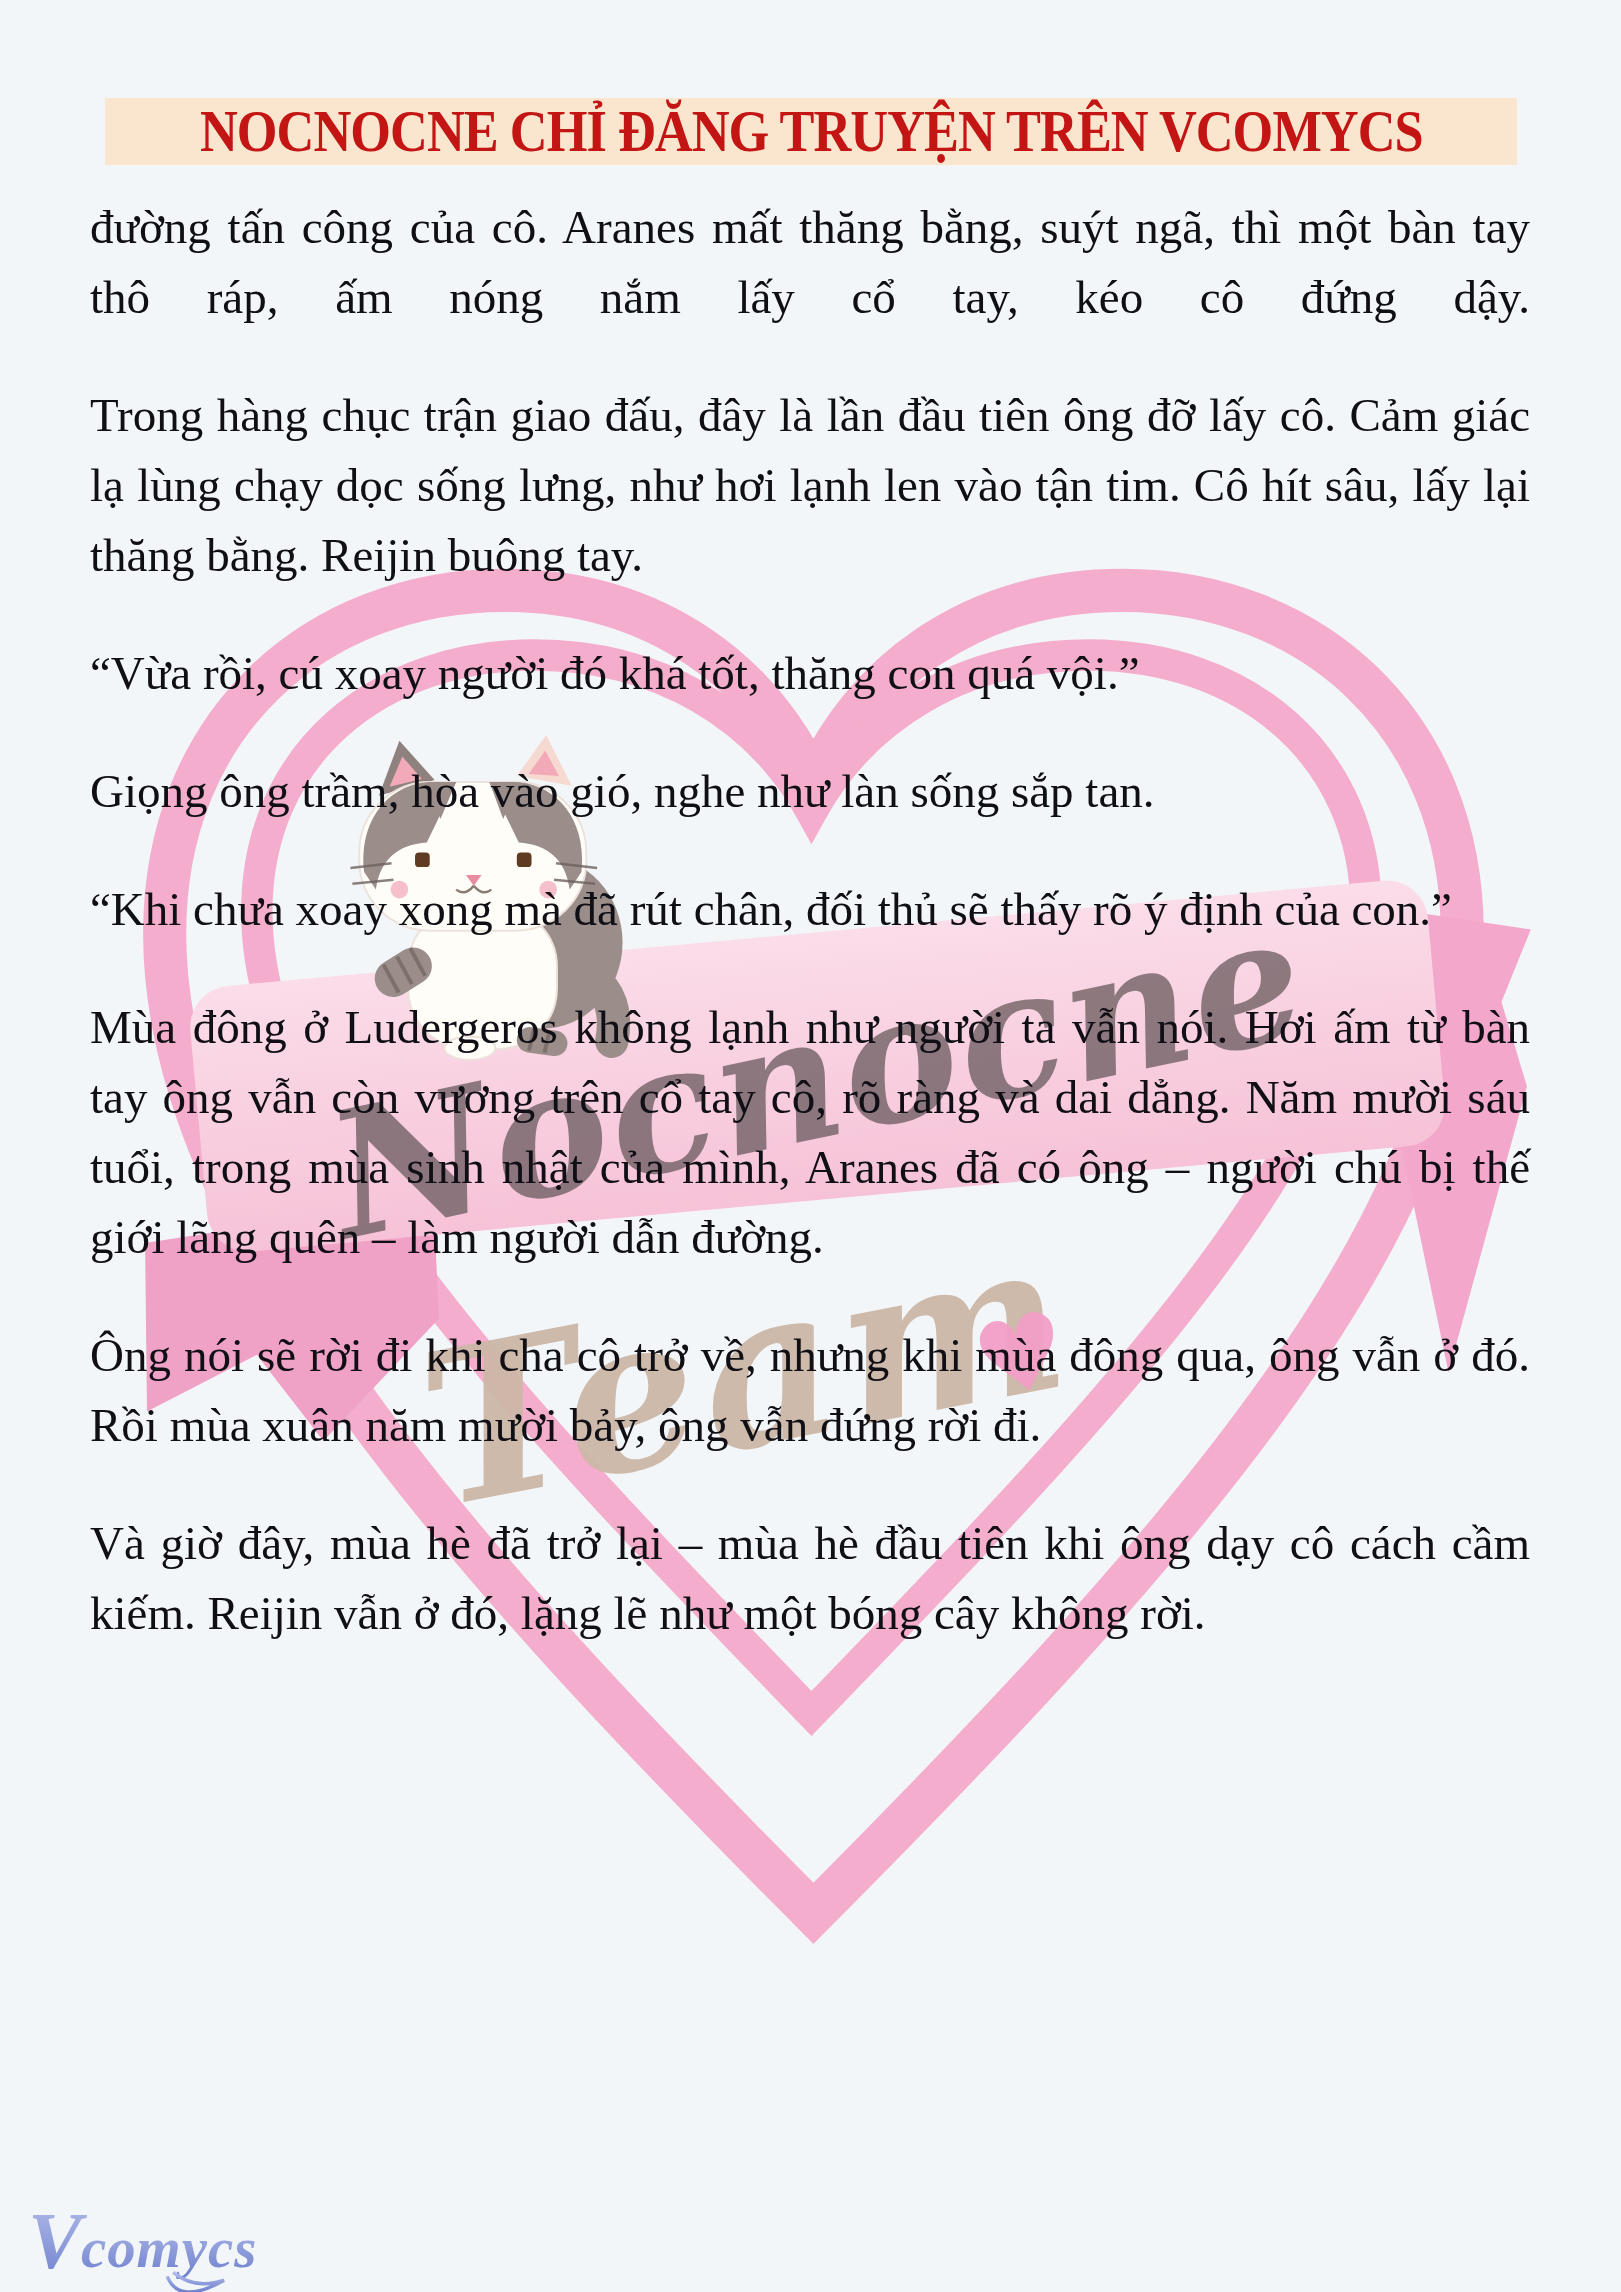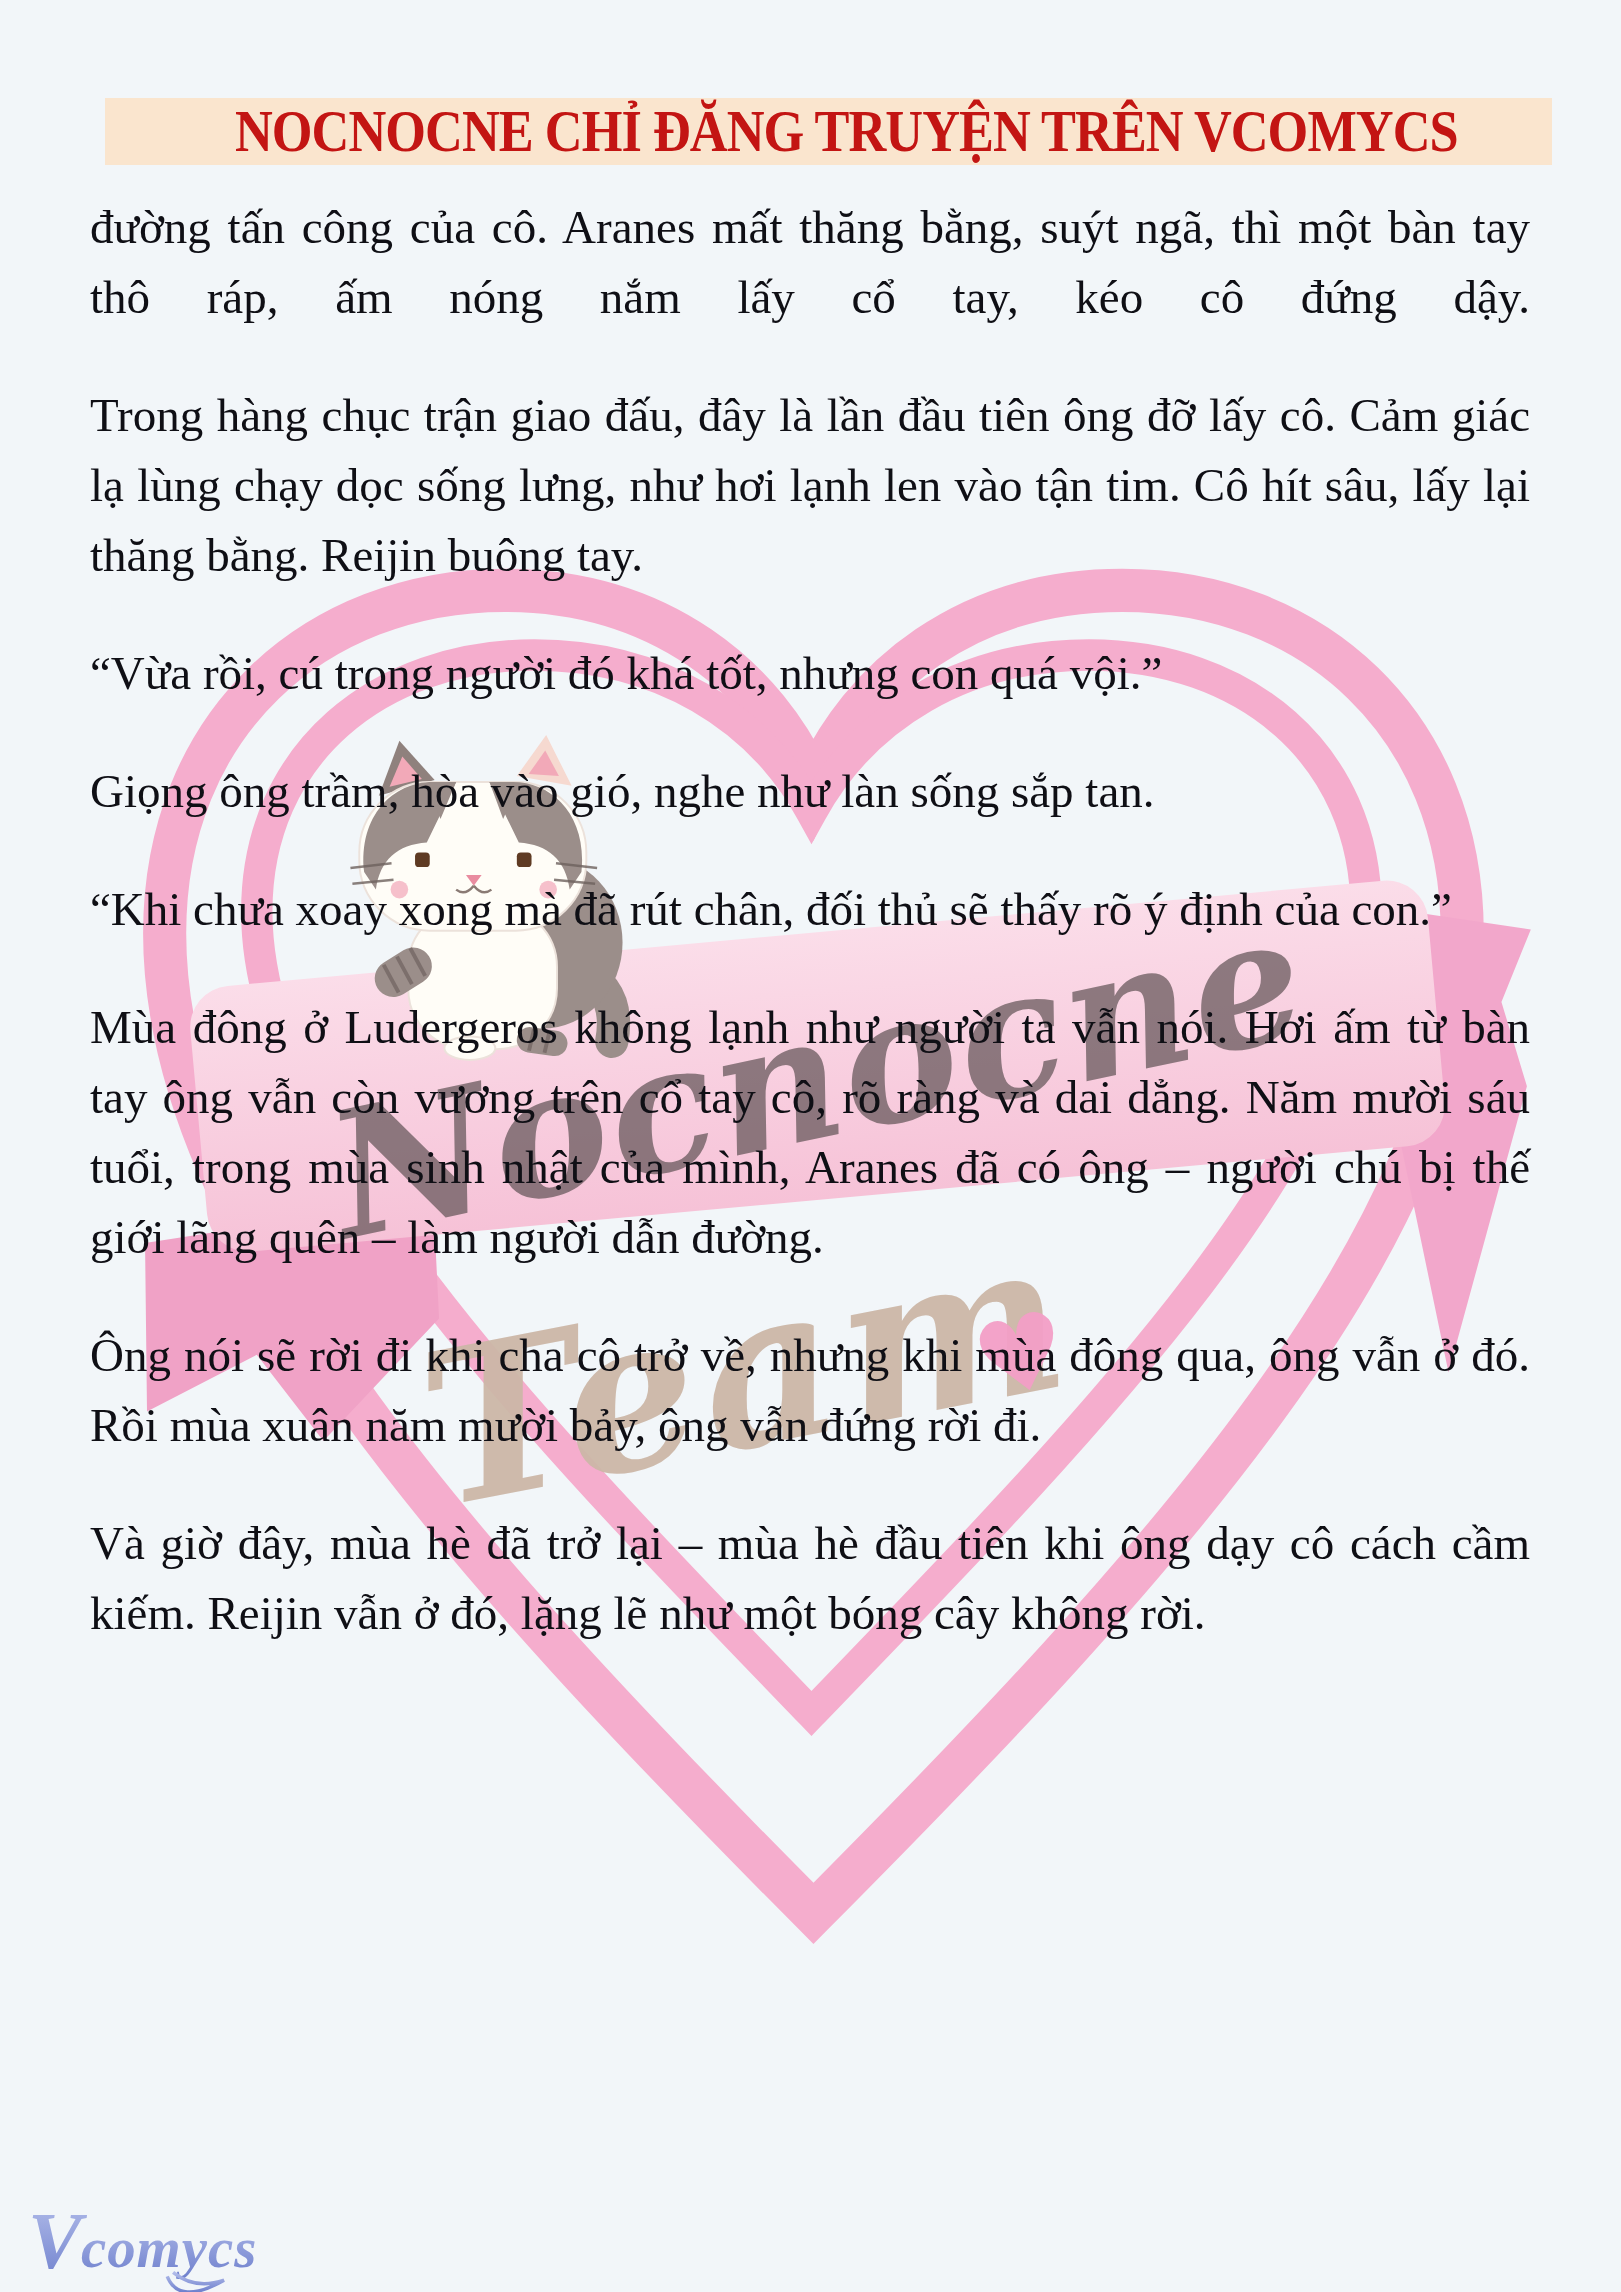--- a/index.html
+++ b/index.html
@@ -4,21 +4,21 @@
 <style>
   html,body{margin:0;padding:0;}
   body{
     width:1621px;height:2293px;position:relative;overflow:hidden;
     background:#f2f6f9;
     font-family:"Liberation Serif","DejaVu Serif",serif;
   }
   
   .header-band{
     position:absolute;left:105px;top:98px;width:1412px;height:67px;
-    background:#fae5ce;display:flex;align-items:center;justify-content:center;padding-left:35px;
+    background:#fae5ce;display:flex;align-items:center;justify-content:center;
   }
   .header-band span{
     color:#c31513;font-weight:bold;font-size:54px;line-height:1;
     letter-spacing:-1px;white-space:nowrap;transform:scaleX(.97) scaleY(1.08);
   }
   
   .wm{position:absolute;left:0;top:0;width:1621px;height:2293px;z-index:0;}
   .wm-script{
     position:absolute;left:323px;top:990px;width:980px;text-align:center;
     font-style:italic;font-weight:900;font-size:174px;line-height:1;
@@ -124,21 +124,21 @@
   </g>
 </svg>
 
 <div class="header-band">
   <span>NOCNOCNE CHỈ ĐĂNG TRUYỆN TRÊN VCOMYCS</span>
 </div>
 
 <div class="story">
   <p class="fill-last">đường tấn công của cô. Aranes mất thăng bằng, suýt ngã, thì một bàn tay thô ráp, ấm nóng nắm lấy cổ tay, kéo cô đứng dậy.</p>
   <p>Trong hàng chục trận giao đấu, đây là lần đầu tiên ông đỡ lấy cô. Cảm giác lạ lùng chạy dọc sống lưng, như hơi lạnh len vào tận tim. Cô hít sâu, lấy lại thăng bằng. Reijin buông tay.</p>
-  <p>“Vừa rồi, cú trong người đó khá tốt, nhưng con quá vội.”</p>
+  <p>“Vừa rồi, cú xoay người đó khá tốt, thăng con quá vội.”</p>
   <p>Giọng ông trầm, hòa vào gió, nghe như làn sống sắp tan.</p>
   <p>“Khi chưa xoay xong mà đã rút chân, đối thủ sẽ thấy rõ ý định của con.”</p>
   <p>Mùa đông ở Ludergeros không lạnh như người ta vẫn nói. Hơi ấm từ bàn tay ông vẫn còn vương trên cổ tay cô, rõ ràng và dai dẳng. Năm mười sáu tuổi, trong mùa sinh nhật của mình, Aranes đã có ông – người chú bị thế giới lãng quên – làm người dẫn đường.</p>
   <p>Ông nói sẽ rời đi khi cha cô trở về, nhưng khi mùa đông qua, ông vẫn ở đó. Rồi mùa xuân năm mười bảy, ông vẫn đứng rời đi.</p>
   <p>Và giờ đây, mùa hè đã trở lại – mùa hè đầu tiên khi ông dạy cô cách cầm kiếm. Reijin vẫn ở đó, lặng lẽ như một bóng cây không rời.</p>
 </div>
 
 <svg class="logo" width="255" height="98" viewBox="0 0 260 100" xmlns="http://www.w3.org/2000/svg" aria-hidden="true">
   <defs>
     <linearGradient id="logoGrad" x1="0" y1="0" x2="0" y2="1">

